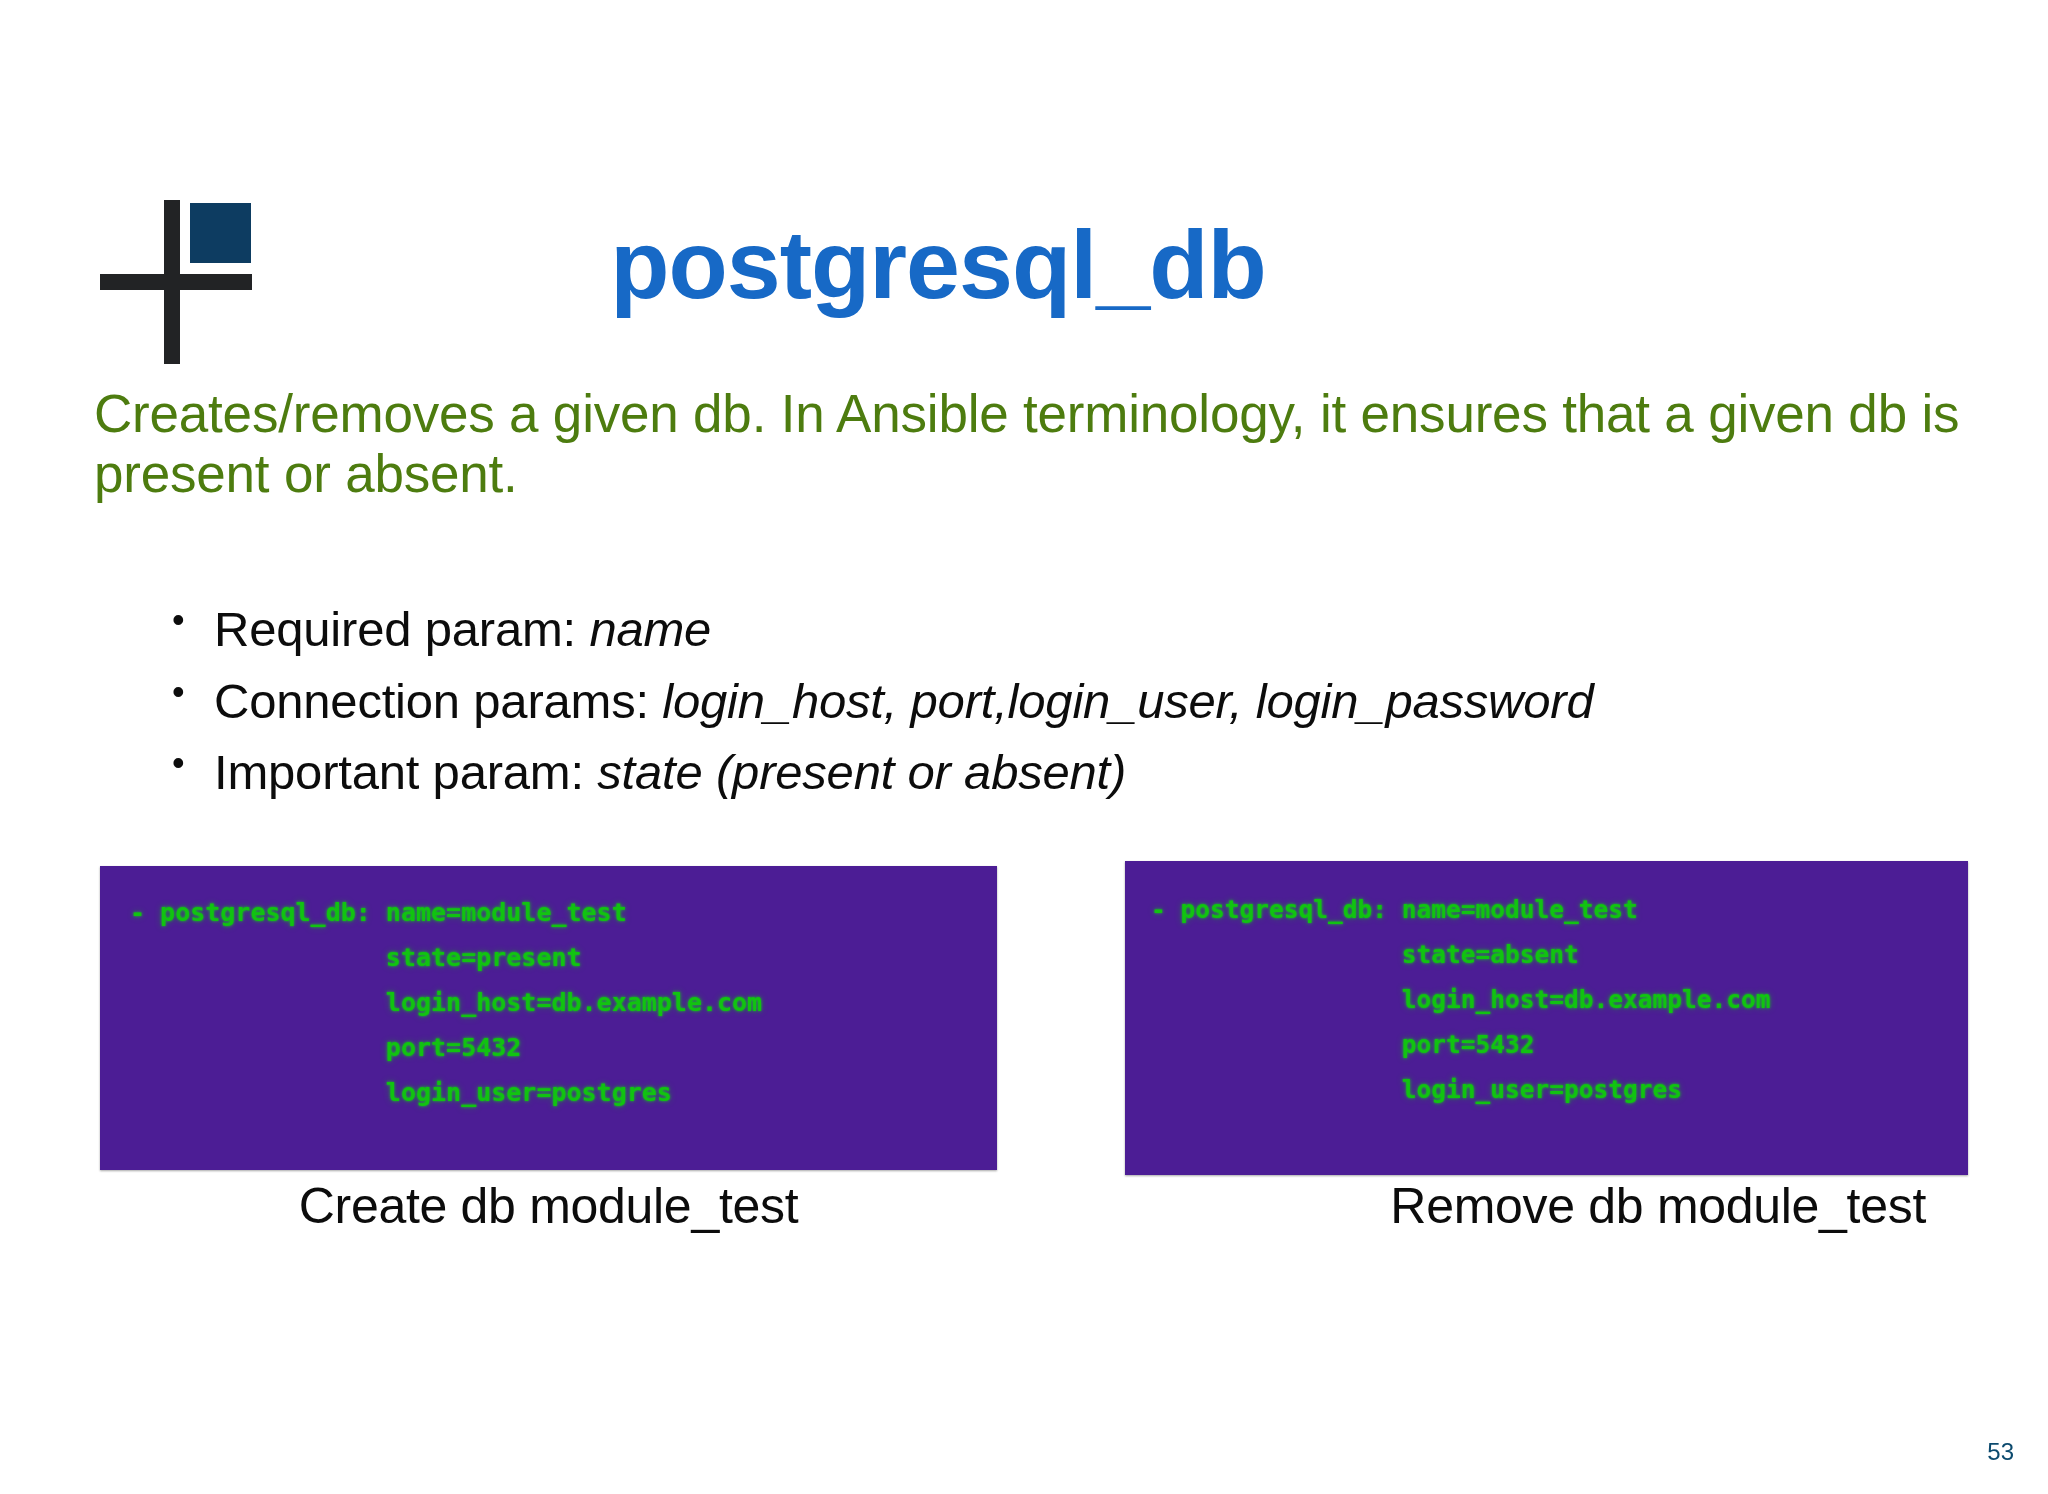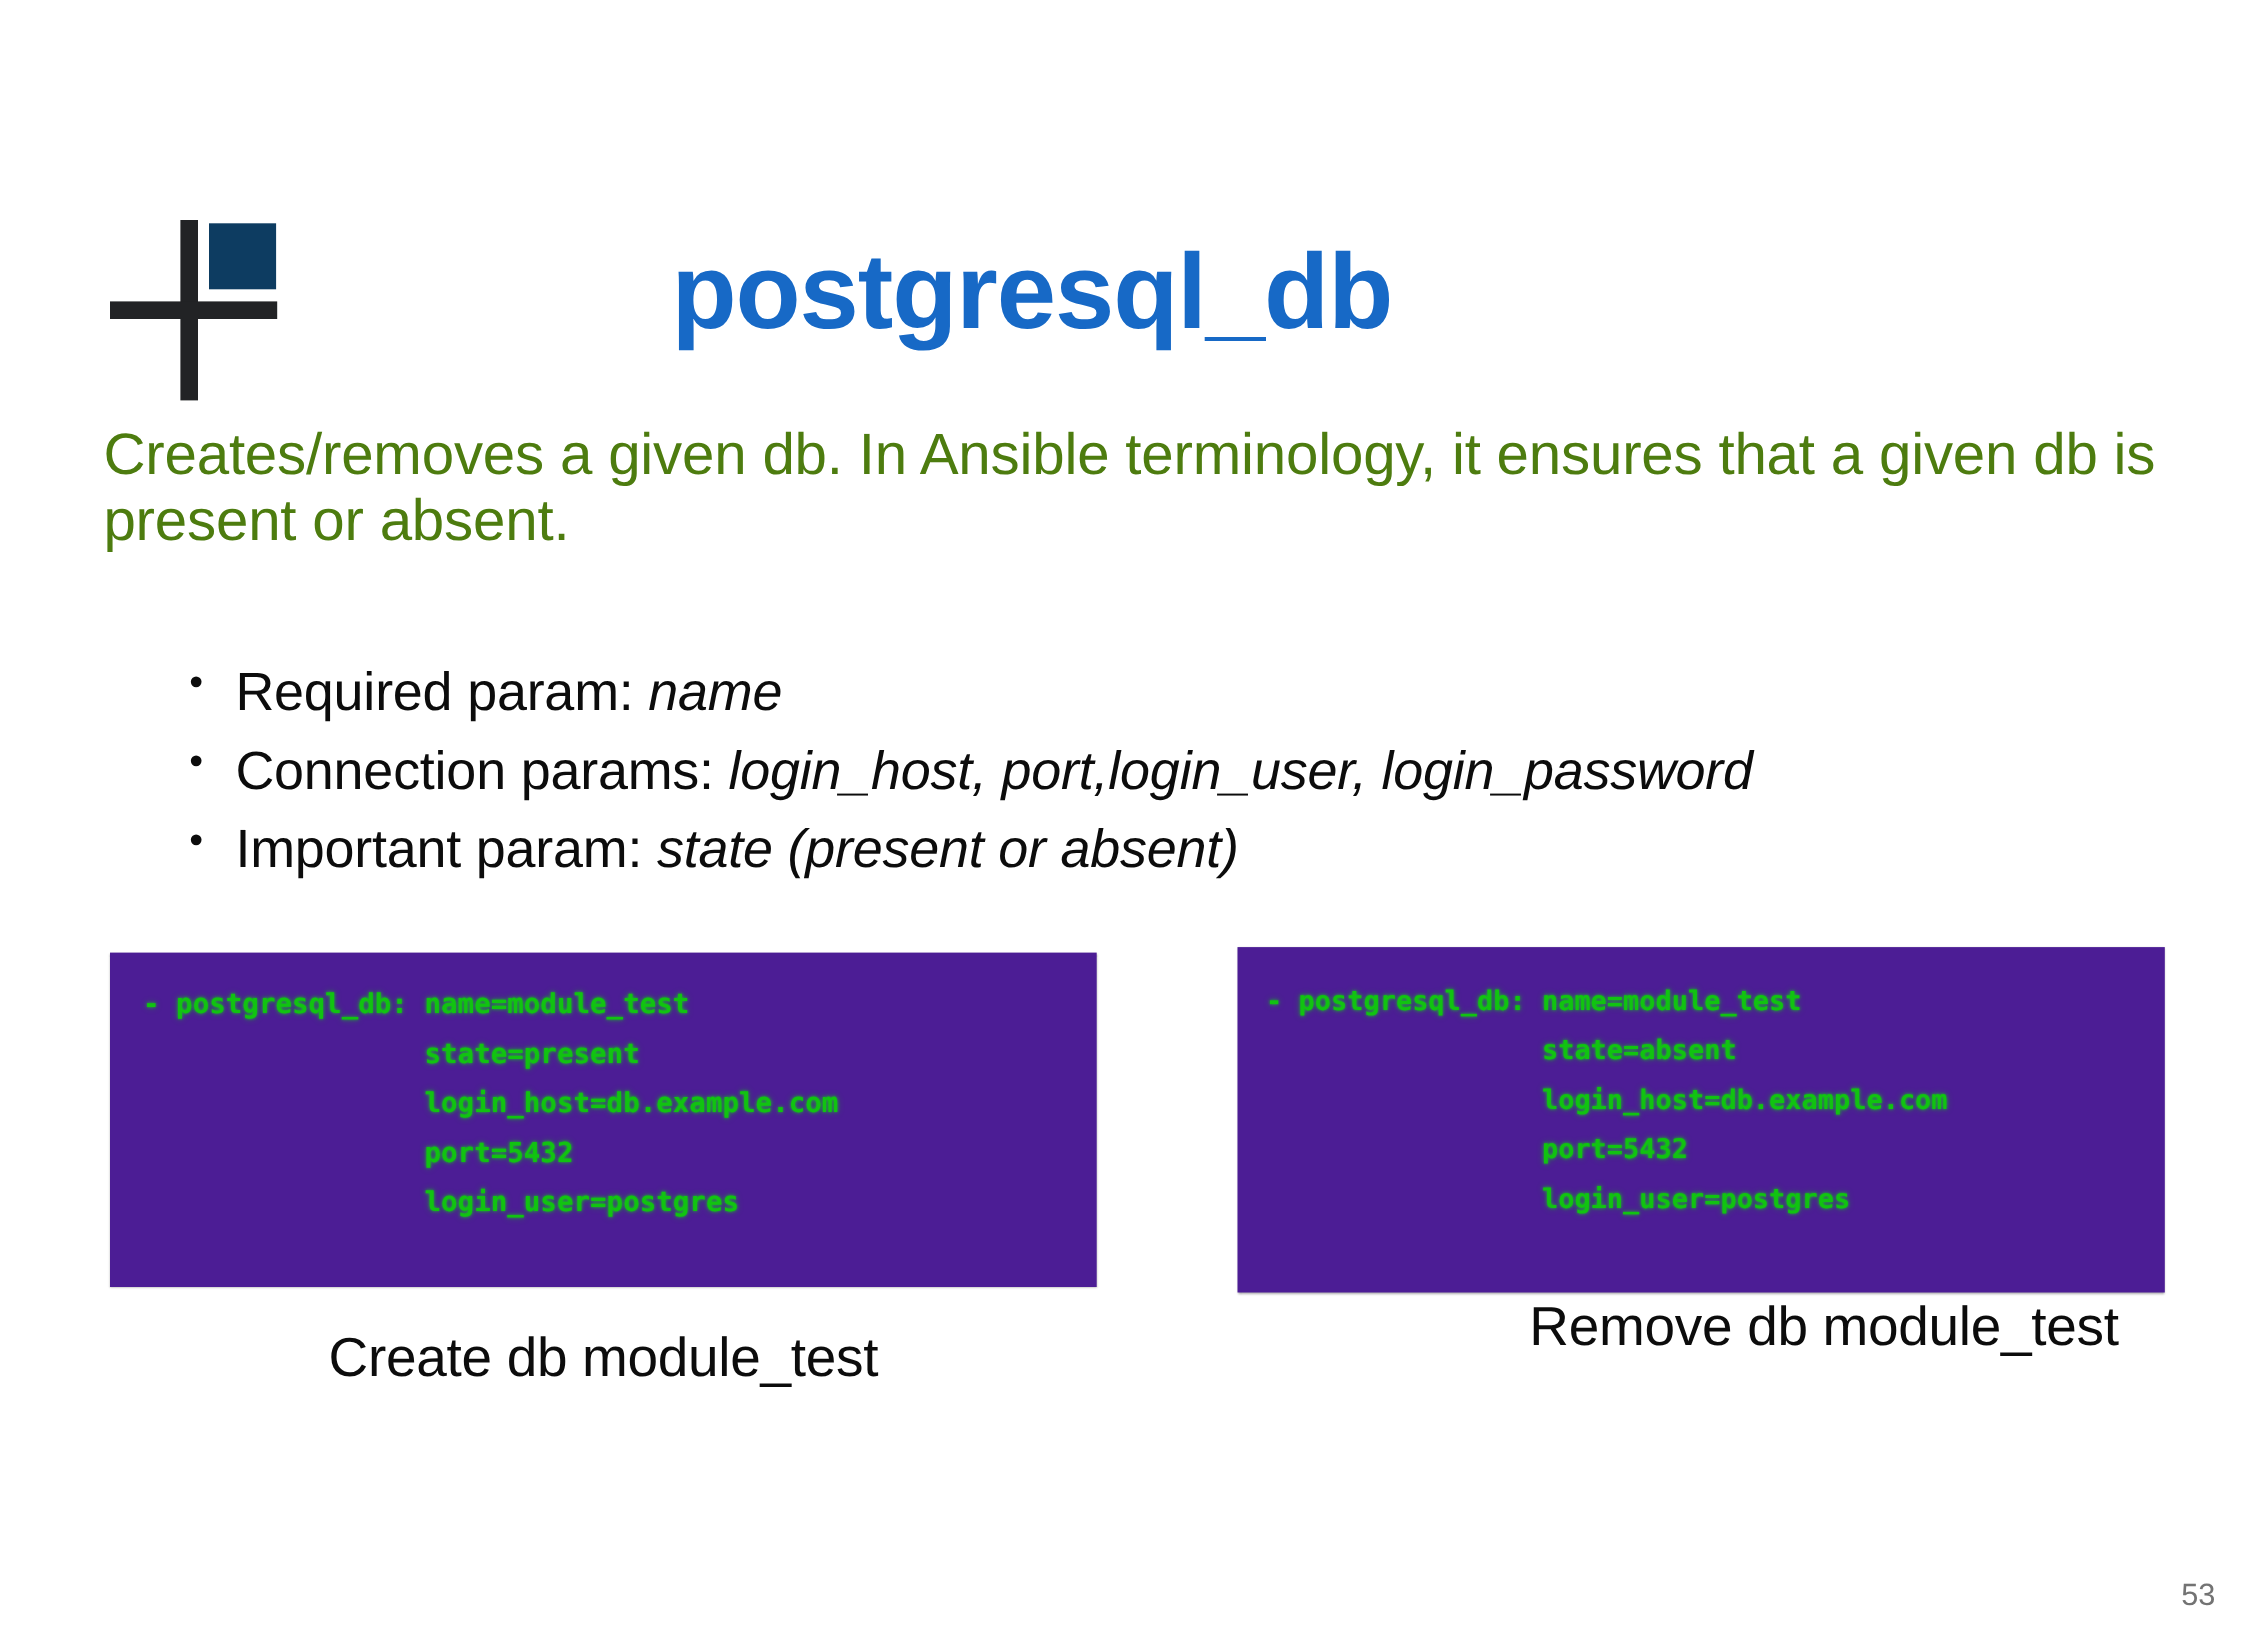--- a/index.html
+++ b/index.html
@@ -152,30 +152,30 @@
   }
 
   
   .caption {
     position: absolute;
     font-size: 50px;
     color: #0c0c0c;
     letter-spacing: -0.3px;
     white-space: pre;
   }
-  #caption-left  { left: 100px; top: 1177px; width: 897px; text-align: center; margin-top: 28px; }
+  #caption-left  { left: 100px; top: 1177px; width: 897px; text-align: center; }
   #caption-right { left: 1083px; top: 1177px; width: 843px; text-align: right; }
 
   
   #page-number {
     position: absolute;
     right: 34px;
     bottom: 28px;
-    font-size: 28px;
-    color: #737373;
+    font-size: 24px;
+    color: #0c4a6e;
   }
 </style>
 </head>
 <body>
 
 <div id="logo">
   <div class="bar-v"></div>
   <div class="bar-h"></div>
   <div class="sq"></div>
 </div>

